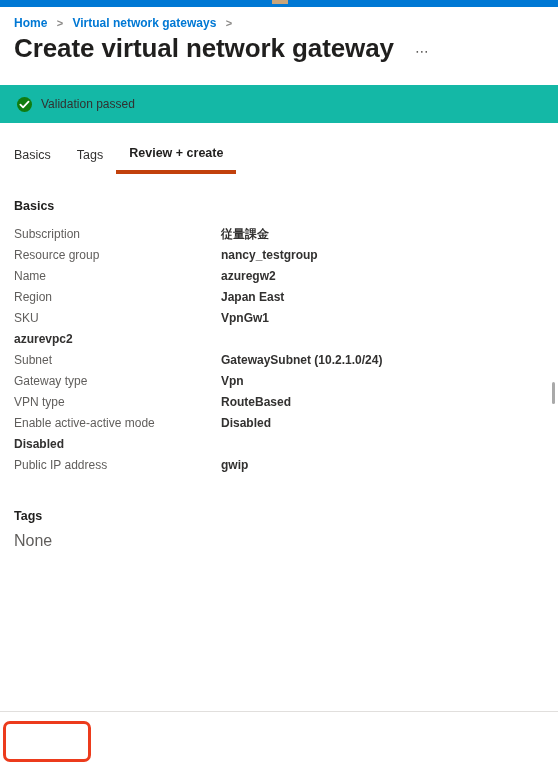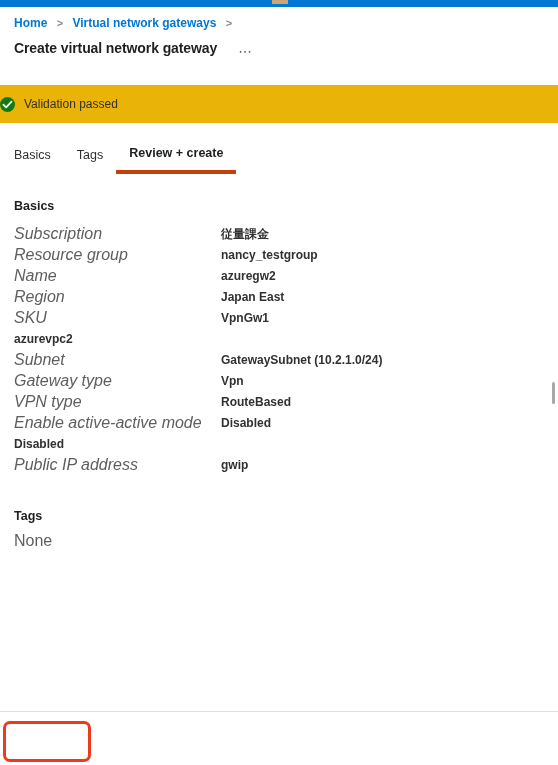--- a/index.html
+++ b/index.html
@@ -60,21 +60,21 @@
 
   
   .title-row {
     position: absolute;
     top: 35px;
     left: 14px;
     display: flex;
     align-items: center;
   }
   .page-title {
-    font-size: 14px;
+    font-size: 26px;
     font-weight: 600;
     color: #201f1e;
     letter-spacing: -0.1px;
     line-height: 26px;
     white-space: nowrap;
   }
   .title-ellipsis {
     margin-left: 17px;
     font-size: 14px;
     color: #605e5c;
@@ -86,23 +86,24 @@
     top: 3px;
   }
 
   
   .validation {
     position: absolute;
     top: 85px;
     left: 0;
     width: 558px;
     height: 38px;
-    background: #eab308;
+    background: #14b8a6;
     display: flex;
     align-items: center;
+    padding-left: 17px;
   }
   .check-icon {
     width: 15px; height: 15px;
     flex: 0 0 15px;
     margin-right: 9px;
     display: block;
   }
   .validation-text {
     font-size: 12px;
     color: #323130;
@@ -154,26 +155,25 @@
     width: 520px;
   }
   .kv-row {
     display: flex;
     height: 21px;
     align-items: center;
   }
   .kv-key {
     width: 207px;
     flex: 0 0 207px;
-    font-size: 16px;
+    font-size: 12px;
     color: #605e5c;
     line-height: 16px;
     white-space: nowrap;
     overflow: hidden;
-    font-style: italic;
   }
   .kv-val {
     font-size: 12px;
     color: #323130;
     line-height: 16px;
     white-space: nowrap;
     font-weight: bold;
   }
 
   .tags-none {

